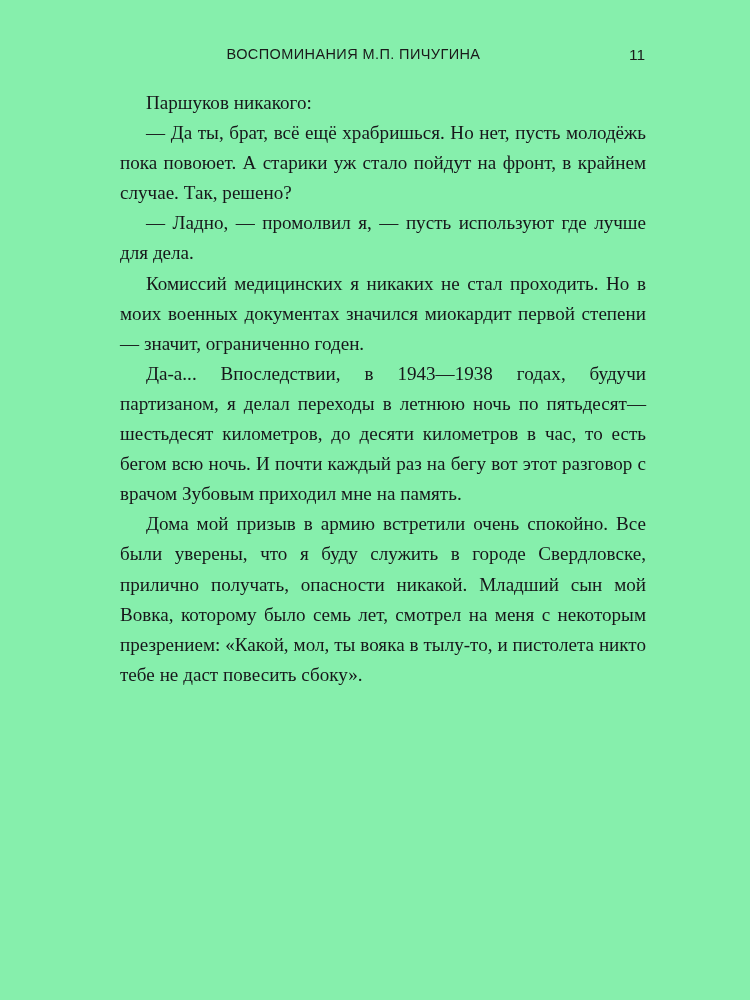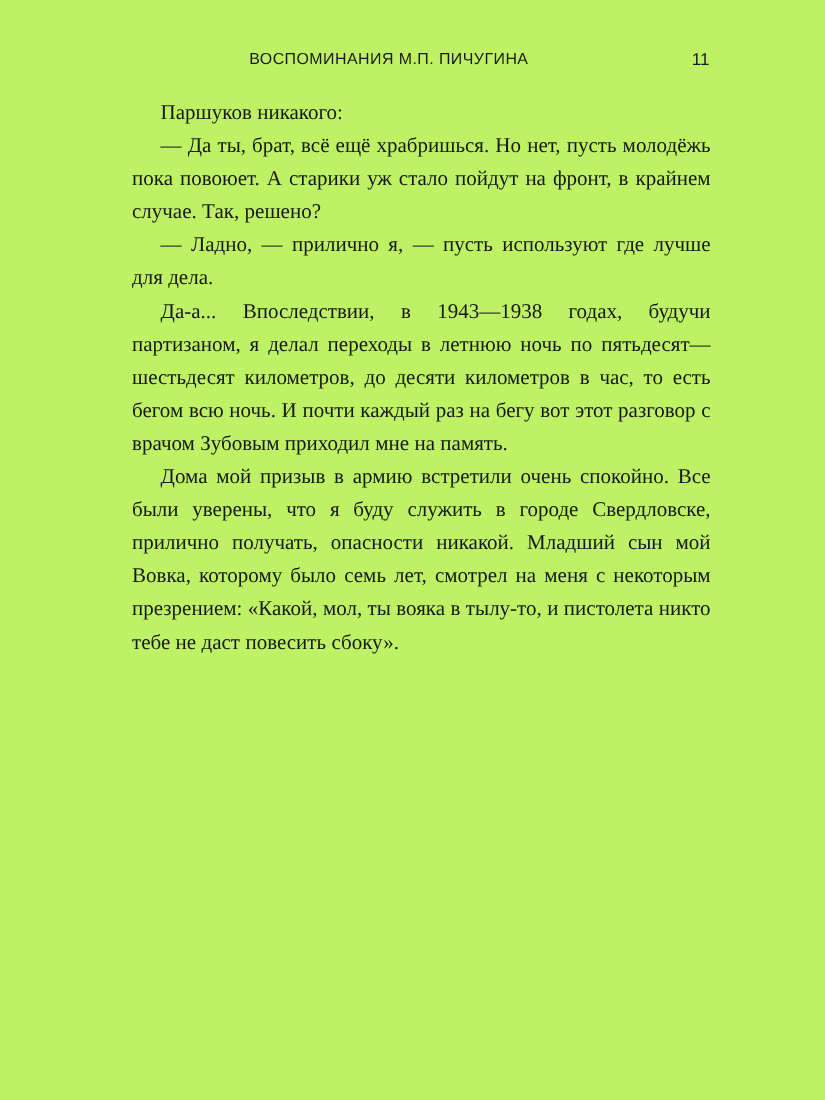--- a/index.html
+++ b/index.html
@@ -4,21 +4,21 @@
 <style>
   html, body {
     margin: 0;
     padding: 0;
     background: #ffffff;
   }
   .page {
     position: relative;
     width: 750px;
     height: 1000px;
-    background: #bef264;
+    background: #86efac;
     overflow: hidden;
     box-sizing: border-box;
   }
 
   
   .running-head {
     position: absolute;
     top: 46px;
     left: 120px;
     width: 525px;
@@ -78,18 +78,19 @@
 <div class="page">
 
   <div class="running-head">
     <div class="running-head-title">ВОСПОМИНАНИЯ М.П. ПИЧУГИНА</div>
     <div class="running-head-folio">11</div>
   </div>
 
   <div class="text-block">
     <p class="para last-line-left">Паршуков никакого:</p>
     <p class="para last-line-left">— Да ты, брат, всё ещё храбришься. Но нет, пусть молодёжь пока повоюет. А старики уж стало пойдут на фронт, в крайнем случае. Так, решено?</p>
-    <p class="para last-line-left">— Ладно, — прилично я, — пусть используют где лучше для дела.</p>
+    <p class="para last-line-left">— Ладно, — промолвил я, — пусть используют где лучше для дела.</p>
+    <p class="para last-line-left">Комиссий медицинских я никаких не стал проходить. Но в моих военных документах значился миокардит первой степени — значит, ограниченно годен.</p>
     <p class="para last-line-left">Да-а... Впоследствии, в 1943—1938 годах, будучи партизаном, я делал переходы в летнюю ночь по пятьдесят—шестьдесят километров, до десяти километров в час, то есть бегом всю ночь. И почти каждый раз на бегу вот этот разговор с врачом Зубовым приходил мне на память.</p>
     <p class="para last-line-left">Дома мой призыв в армию встретили очень спокойно. Все были уверены, что я буду служить в городе Свердловске, прилично получать, опасности никакой. Младший сын мой Вовка, которому было семь лет, смотрел на меня с некоторым презрением: «Какой, мол, ты вояка в тылу-то, и пистолета никто тебе не даст повесить сбоку».</p>
   </div>
 
 </div>
 
 </body></html>

